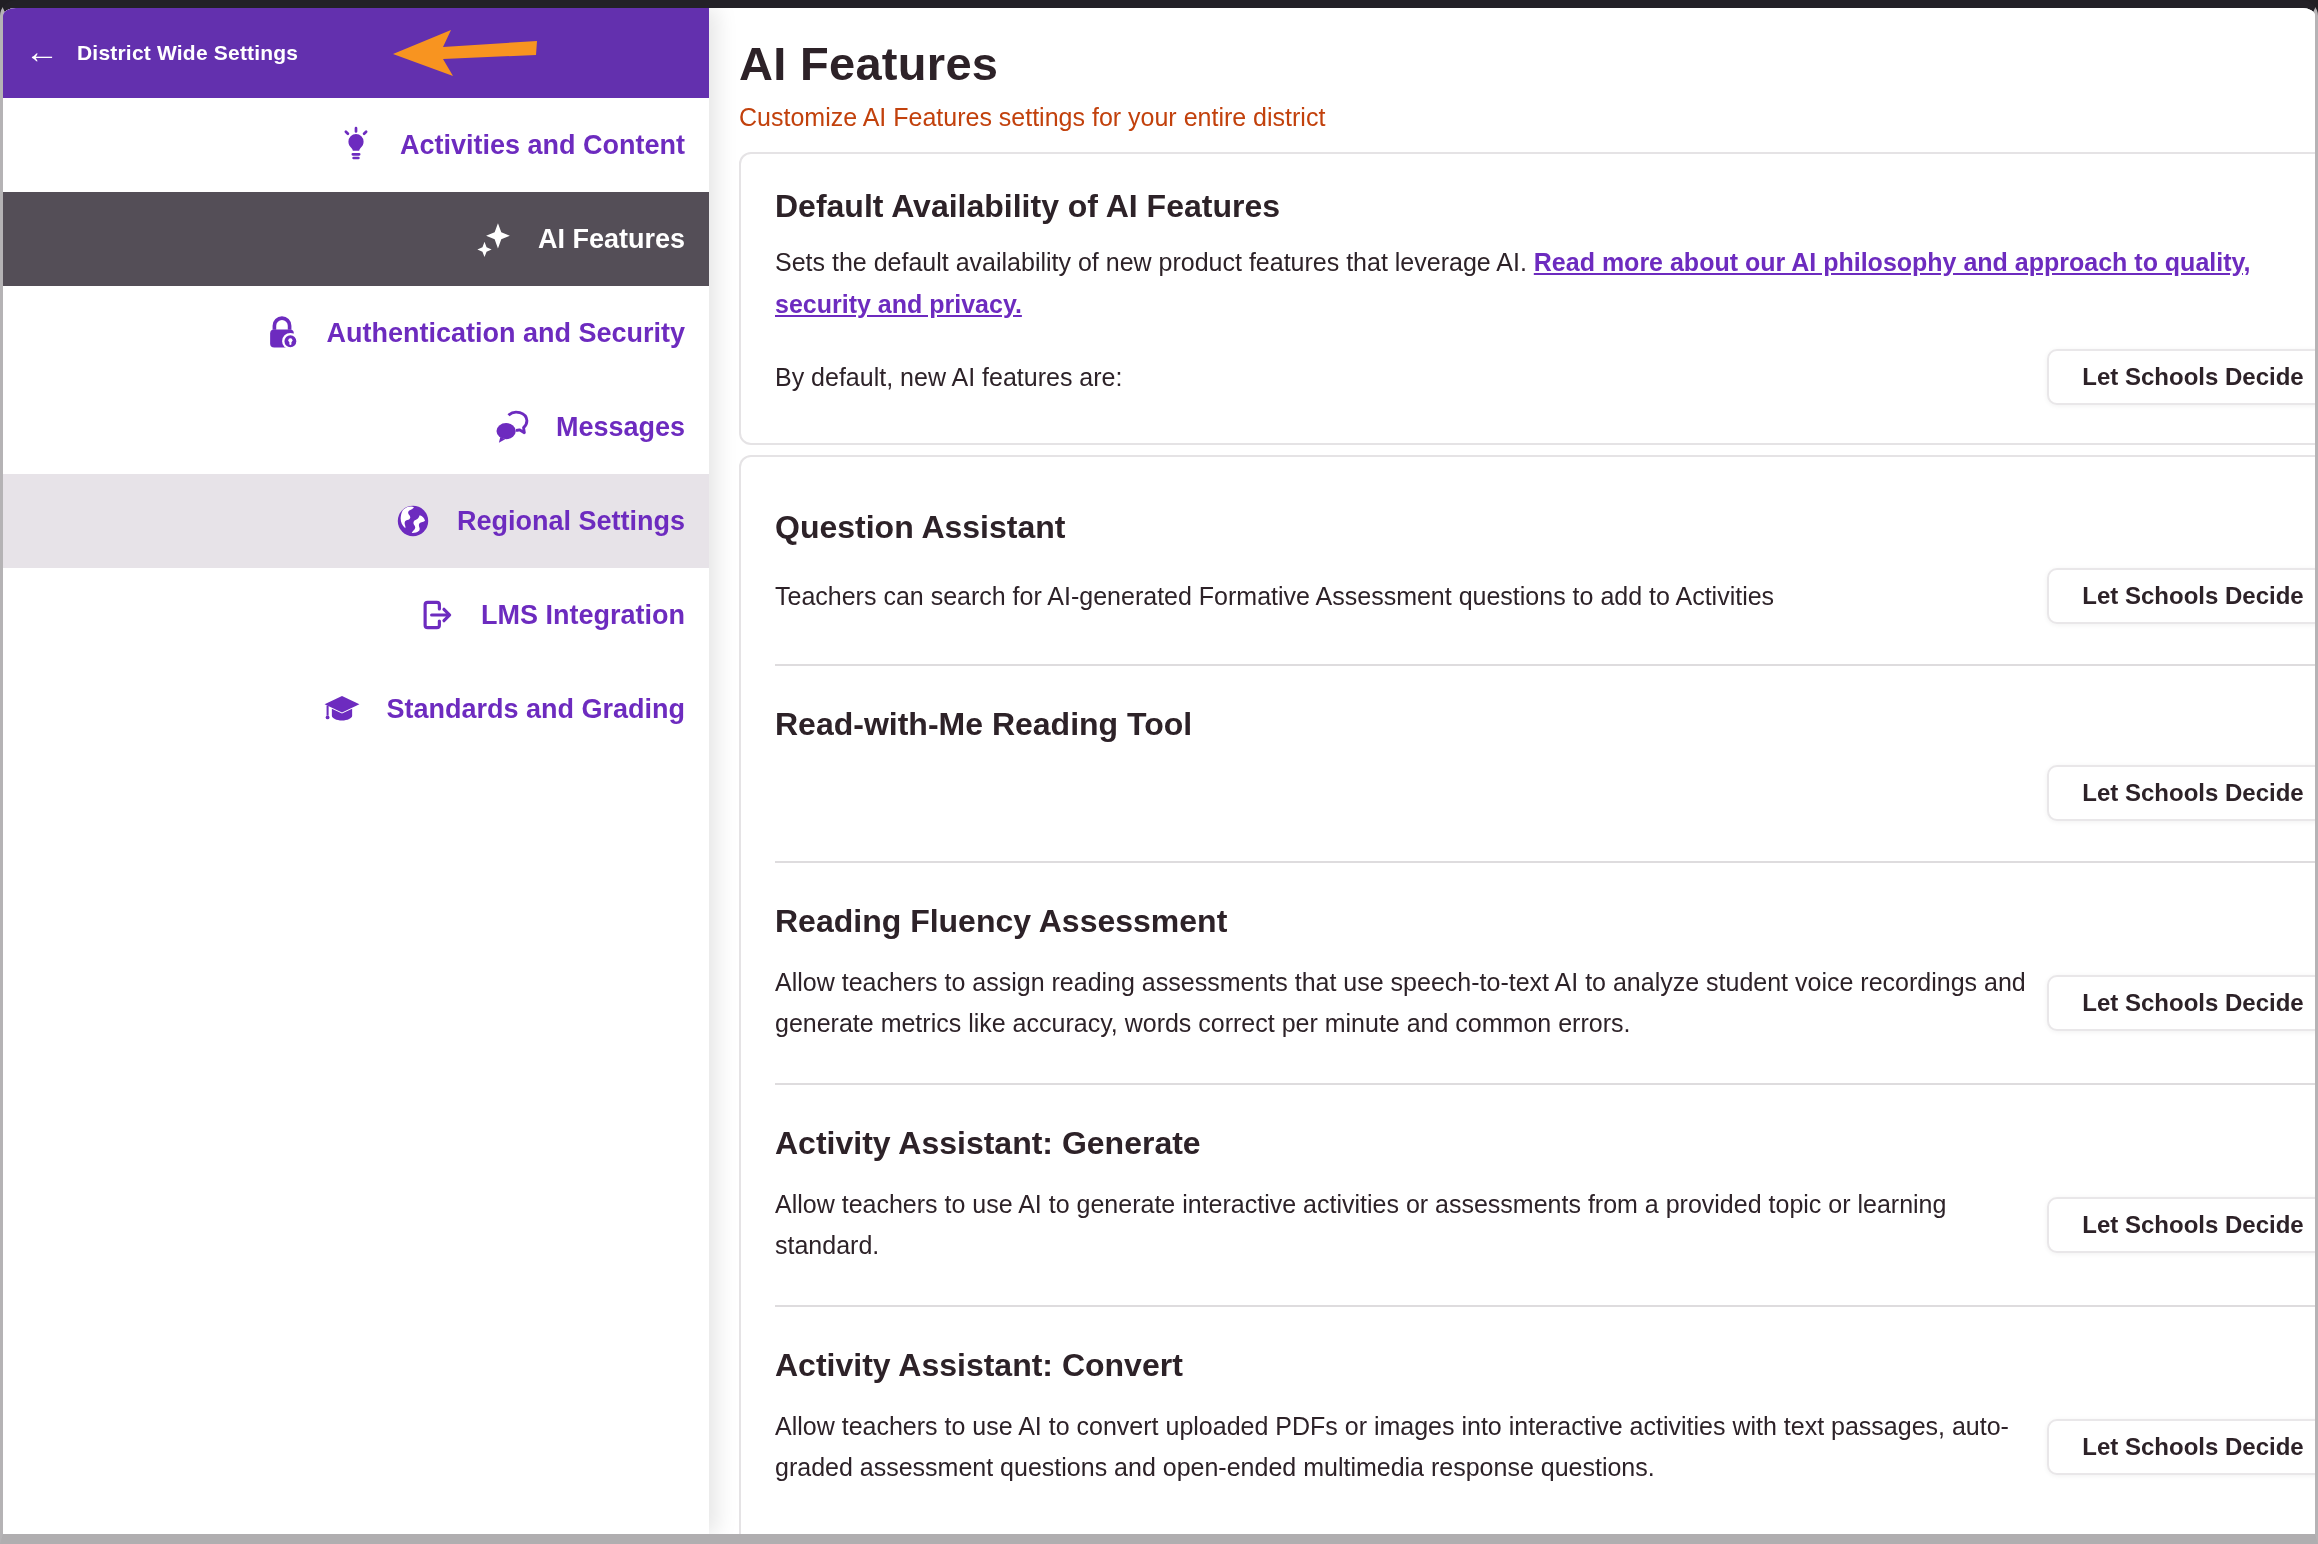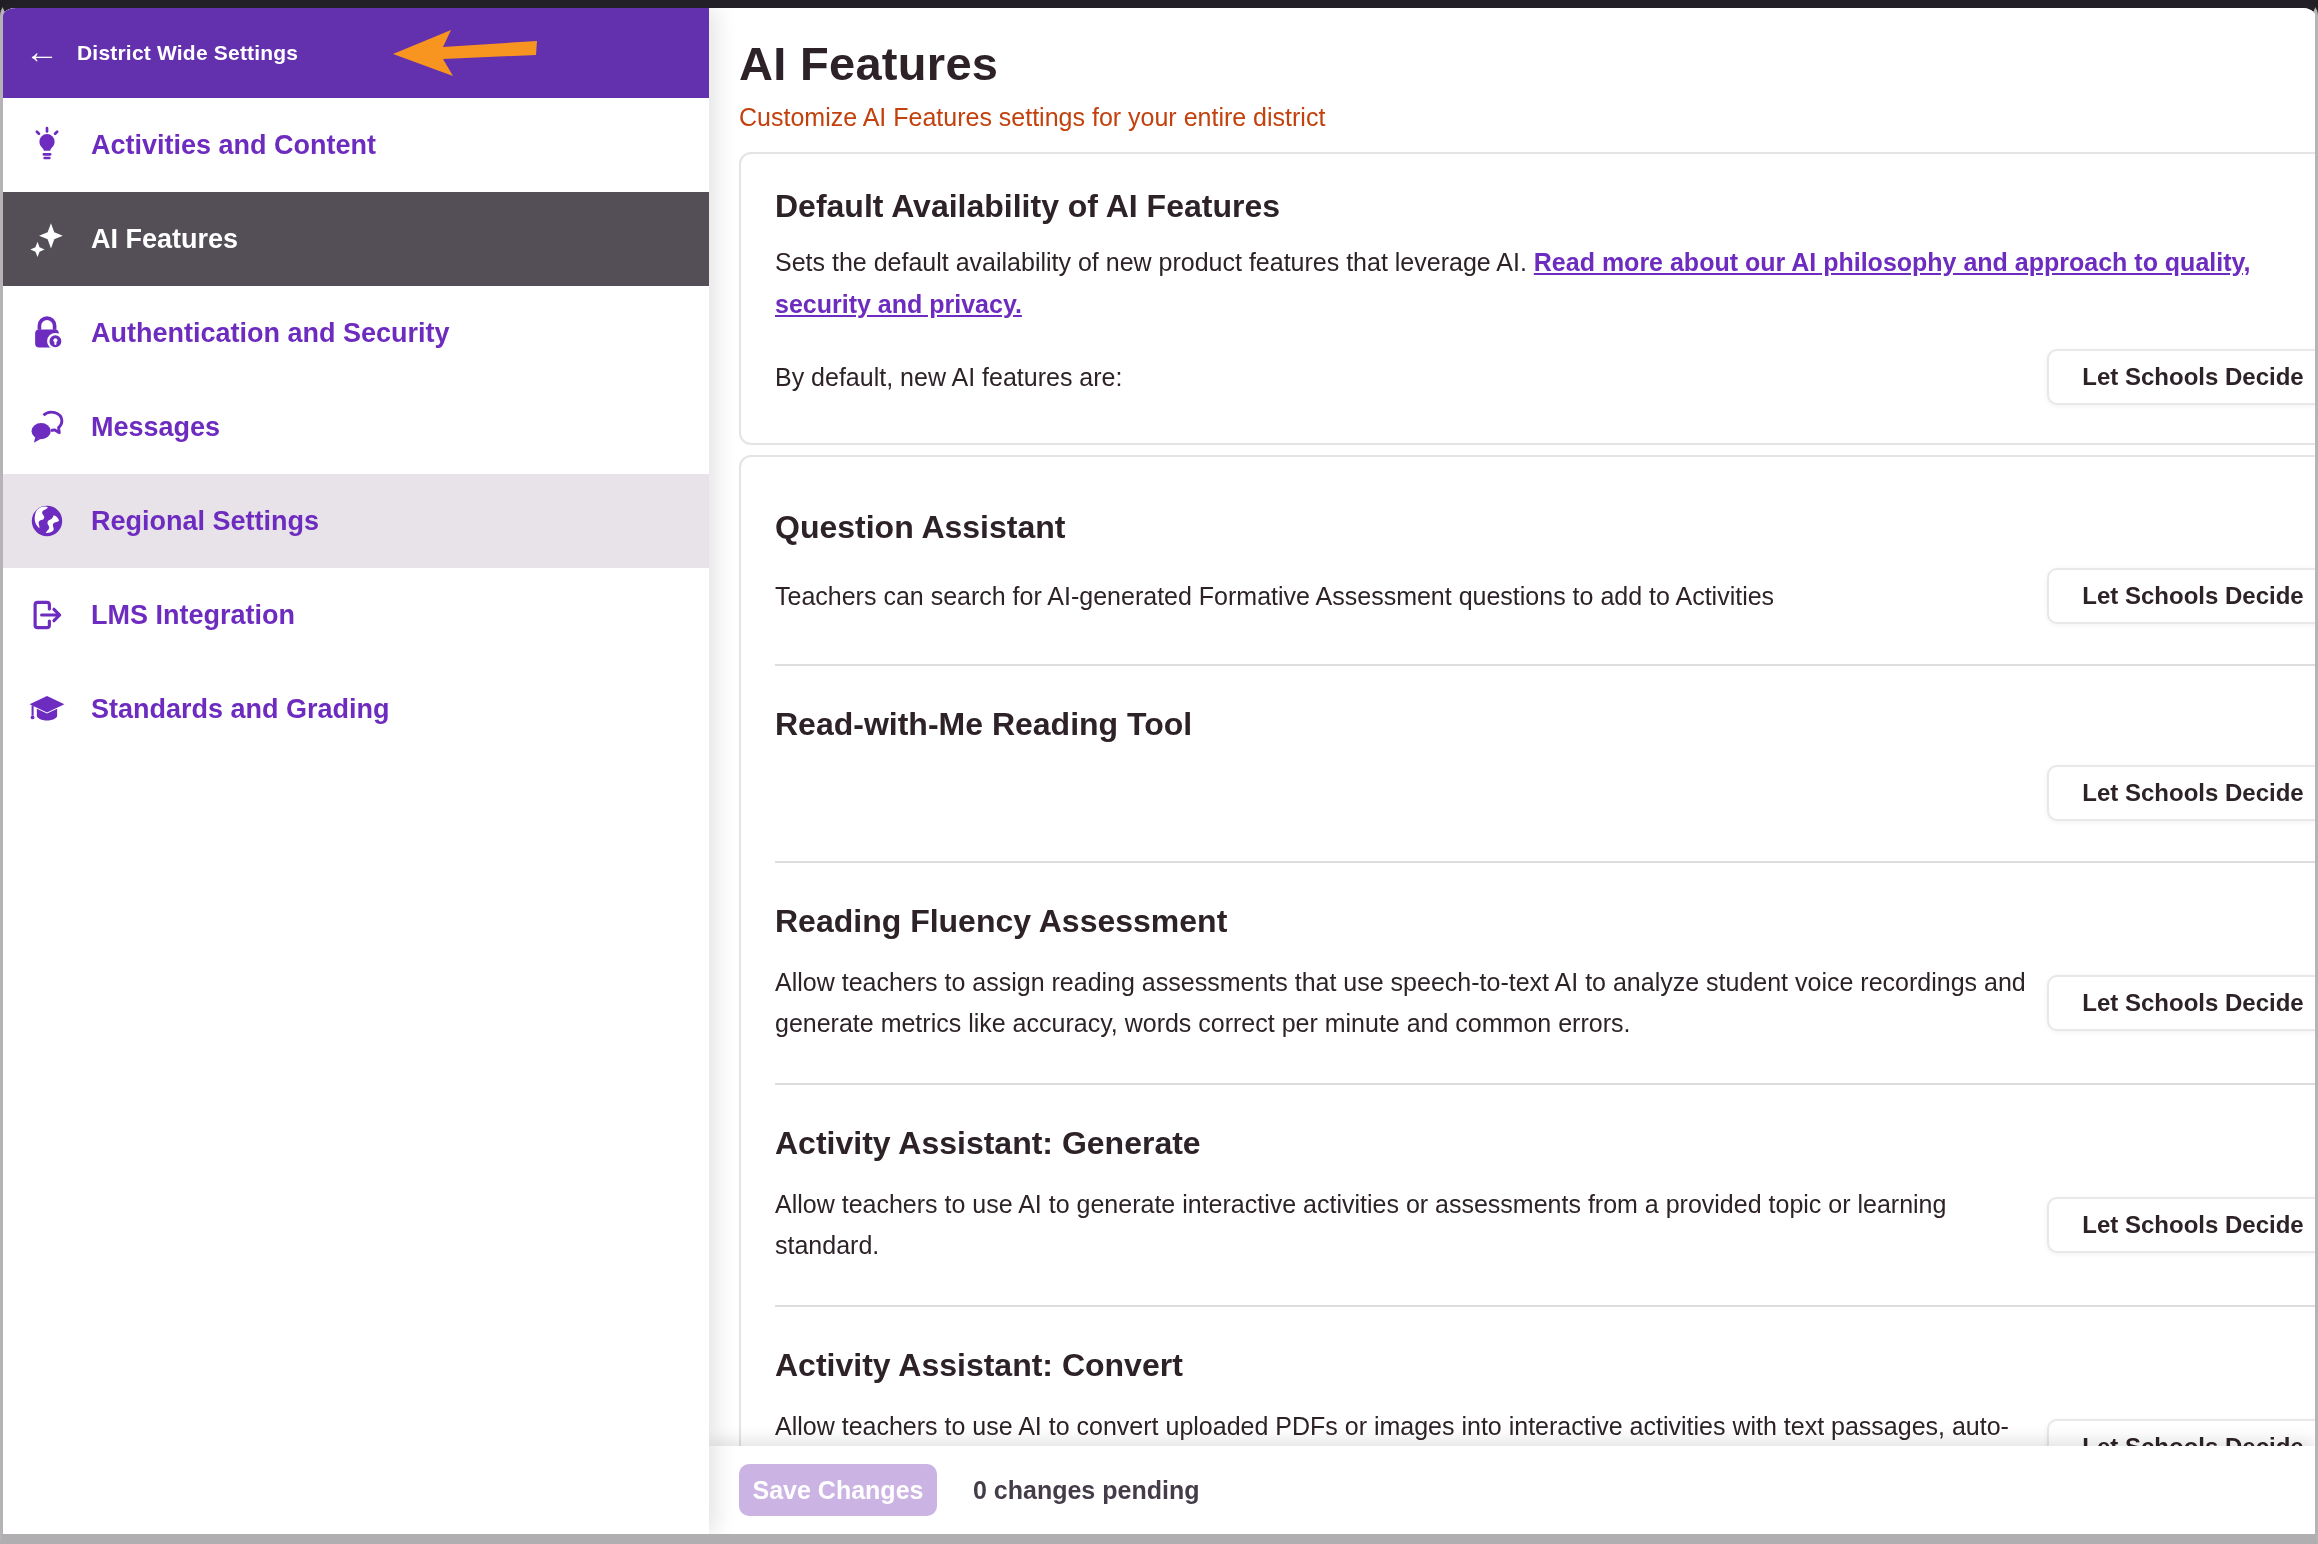--- a/index.html
+++ b/index.html
@@ -23,21 +23,21 @@
   .sidebar-header{
     position:relative;height:90px;background:#6330ae;color:#fff;
     display:flex;align-items:center;padding:0 22px;gap:18px;
   }
   .back-arrow{font-size:34px;line-height:1;color:#fff;cursor:pointer;transform:translateY(-2px);}
   .sidebar-title{font-size:21px;font-weight:bold;letter-spacing:.2px;text-align:center;}
   .annotation-arrow{position:absolute;left:388px;top:20px;width:148px;height:50px;}
   .nav{position:absolute;top:90px;left:0;right:0;}
   .nav-item{
     height:94px;display:flex;align-items:center;gap:24px;padding:0 24px;
-    color:#6d2bbf;font-weight:bold;font-size:27px;cursor:pointer;background:#fff;
+    color:#6d2bbf;font-weight:bold;font-size:27px;cursor:pointer;background:#fff;justify-content:flex-end;
   }
   .nav-item .icon{width:40px;height:40px;flex:0 0 40px;display:flex;align-items:center;justify-content:center;}
   .nav-item .icon svg{width:38px;height:38px;}
   .nav-item.selected{background:#544e57;color:#fff;}
   .nav-item.highlighted{background:#e7e3e8;}
   
   .main{
     position:absolute;left:706px;top:0;right:0;bottom:0;background:#fff;overflow:hidden;
     padding:28px 0 0 30px;box-sizing:border-box;
   }
@@ -128,24 +128,20 @@
         <div class="feature-section">
     <div class="section-heading">Activity Assistant: Convert</div>
     <div class="setting-row">
       <div class="section-desc">Allow teachers to use AI to convert uploaded PDFs or images into interactive activities with text passages, auto-graded assessment questions and open-ended multimedia response questions.</div>
       <button class="dropdown-btn">Let Schools Decide</button>
     </div>
   </div>
       </div>
   </div>
 
-  <div class="footer">
-    <button class="save-btn">Save Changes</button>
-    <div class="changes-pending">0 changes pending</div>
-  </div>
 
   <div class="sidebar">
     <div class="sidebar-header">
       <span class="back-arrow">←</span>
       <span class="sidebar-title">District Wide Settings</span>
       <svg class="annotation-arrow" viewBox="0 0 148 50">
         <path d="M2 26 L60 2 L52 19 L146 13 L145 27 L52 31 L62 48 Z" fill="#f89420"></path>
       </svg>
     </div>
     <div class="nav" id="nav-list">

